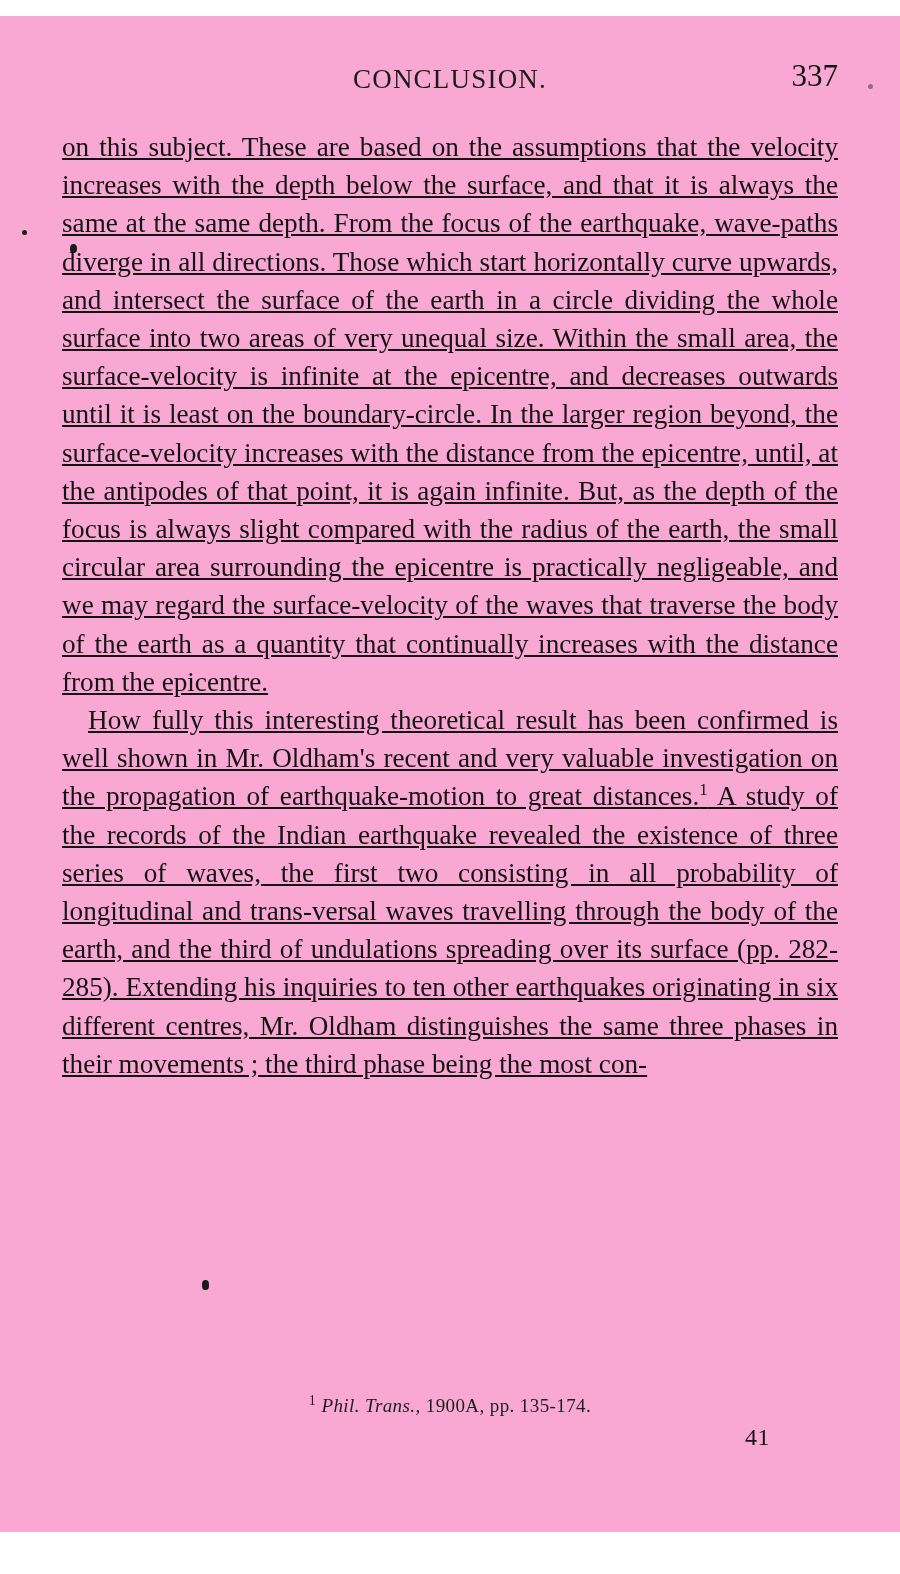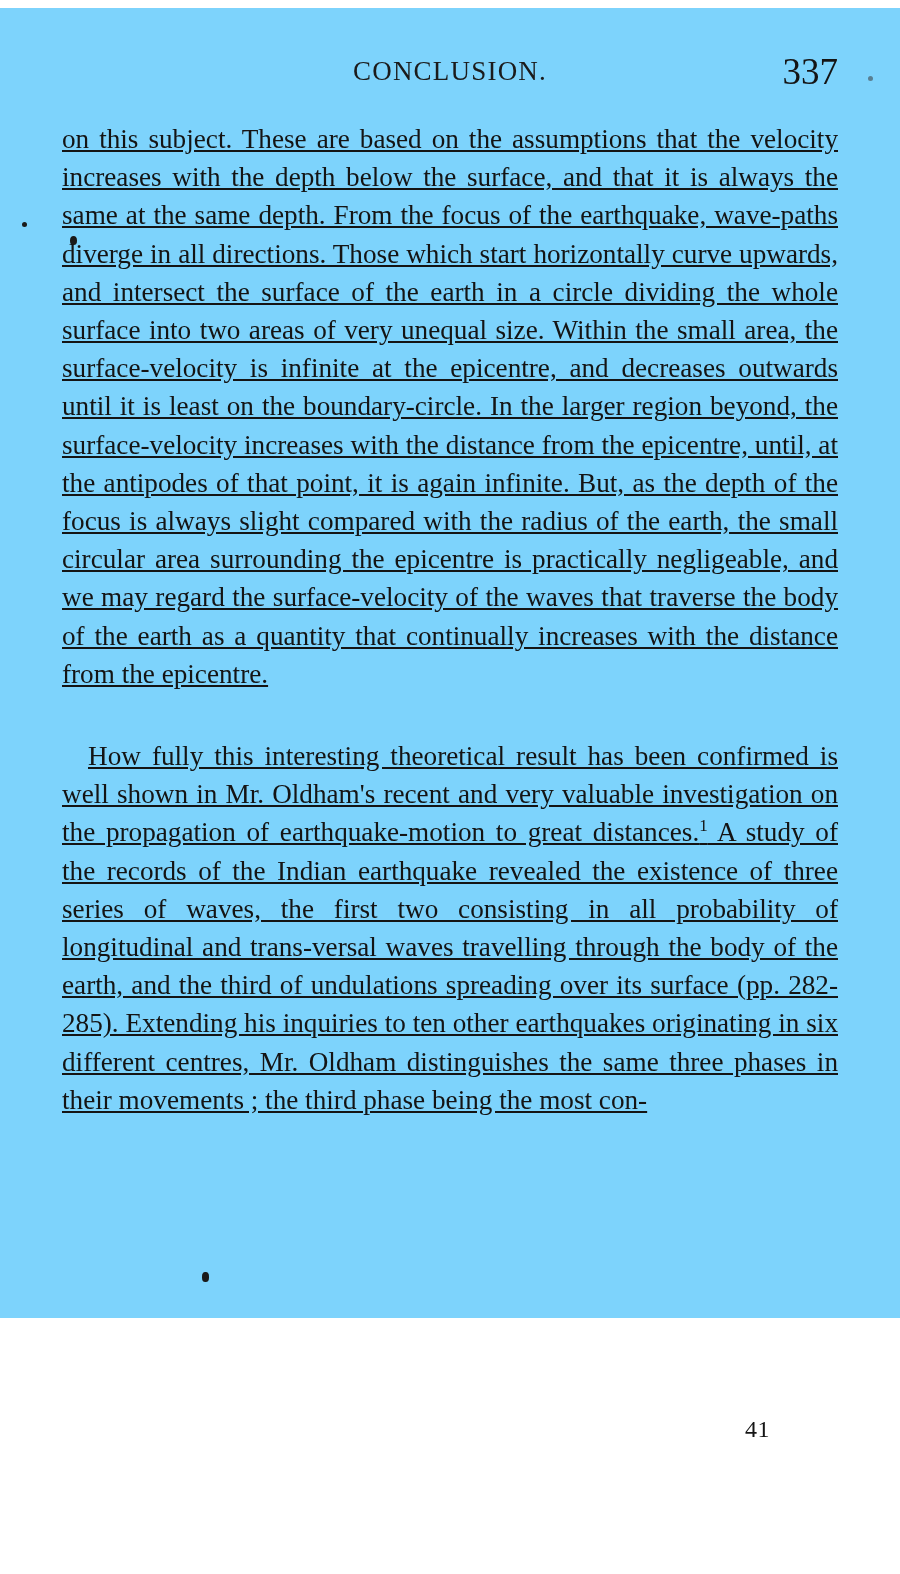--- a/index.html
+++ b/index.html
@@ -10,24 +10,24 @@
   body {
     width: 900px;
     height: 1574px;
     position: relative;
     font-family: "Liberation Serif", serif;
     color: #1a1a1a;
     overflow: hidden;
   }
   .page {
     position: absolute;
-    top: 8px; left: 0;
+    top: 16px; left: 0;
     width: 900px;
-    height: 1310px;
-    background: #7dd3fc;
+    height: 1516px;
+    background: #f9a8d4;
   }
   .header {
     position: absolute;
     top: 48px;
     left: 0;
     width: 900px;
     height: 44px;
   }
   .running-head {
     position: absolute;
@@ -35,42 +35,41 @@
     width: 900px;
     text-align: center;
     font-size: 27px;
     letter-spacing: 1.2px;
     color: #1b1b1b;
   }
   .folio {
     position: absolute;
     right: 62px;
     top: -6px;
-    font-size: 37px;
+    font-size: 31px;
     color: #141414;
   }
   .textblock {
     position: absolute;
     top: 112px;
     left: 62px;
     width: 776px;
   }
   p.para {
     margin: 0;
     font-size: 27.2px;
     line-height: 38.2px;
     text-align: justify;
     text-justify: inter-word;
     color: #141414;
     hyphens: none;
     text-decoration: underline;
   }
   p.para.indent {
     text-indent: 26px;
-    margin-top: 44px;
   }
   .sup {
     font-size: 17px;
     vertical-align: super;
     line-height: 0;
   }
   .marginal-dot {
     position: absolute;
     left: 22px;
     top: 214px;
@@ -147,16 +146,19 @@
   <div class="ink-blot-1"></div>
   <div class="ink-blot-2"></div>
 
   <div class="speck" style="left:868px; top:68px; width:5px; height:5px;"></div>
 
   <div class="textblock">
     <p class="para">on this subject. These are based on the assumptions that the velocity increases with the depth below the surface, and that it is always the same at the same depth. From the focus of the earthquake, wave-paths diverge in all directions. Those which start horizontally curve upwards, and intersect the surface of the earth in a circle dividing the whole surface into two areas of very unequal size. Within the small area, the surface-velocity is infinite at the epicentre, and decreases outwards until it is least on the boundary-circle. In the larger region beyond, the surface-velocity increases with the distance from the epicentre, until, at the antipodes of that point, it is again infinite. But, as the depth of the focus is always slight compared with the radius of the earth, the small circular area surrounding the epicentre is practically negligeable, and we may regard the surface-velocity of the waves that traverse the body of the earth as a quantity that continually increases with the distance from the epicentre.</p>
     <p class="para indent"><span>How fully this interesting theoretical result has been confirmed is well shown in Mr. Oldham's recent and very valuable investigation on the propagation of earthquake-motion to great distances.</span><span class="sup">1</span><span> A study of the records of the Indian earthquake revealed the existence of three series of waves, the first two consisting in all probability of longitudinal and trans-versal waves travelling through the body of the earth, and the third of undulations spreading over its surface (pp. 282-285). Extending his inquiries to ten other earthquakes originating in six different centres, Mr. Oldham distinguishes the same three phases in their movements ; the third phase being the most con-</span></p>
   </div>
 
+  <div class="footnote-rule-area">
+    <div class="footnote"><span class="fn-mark">1</span> <span class="fn-title">Phil. Trans.,</span><span> 1900A, pp. 135-174.</span></div>
+  </div>
 
   <div class="signature">41</div>
 
 </div>
 
 </body></html>

